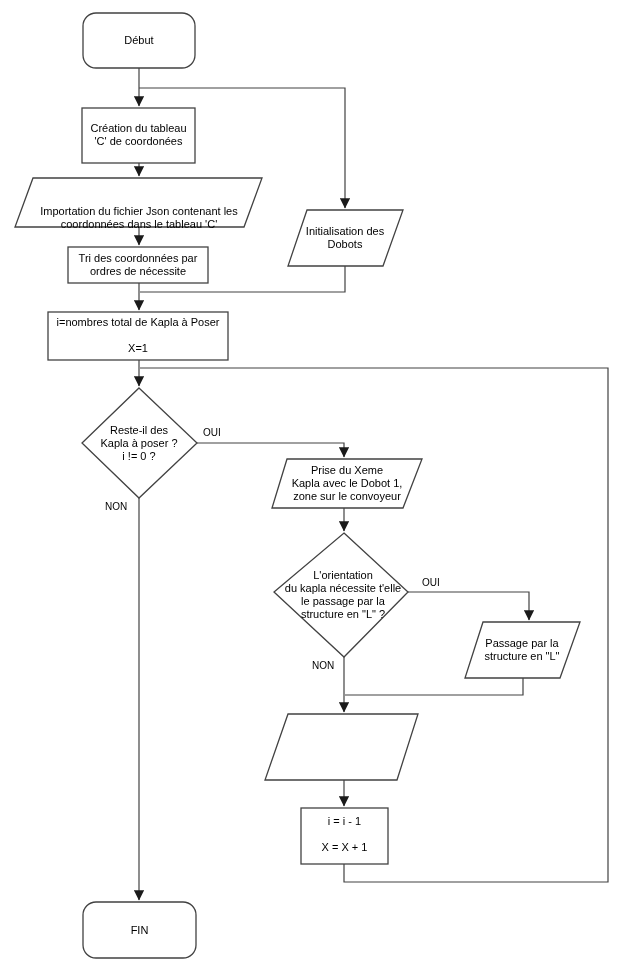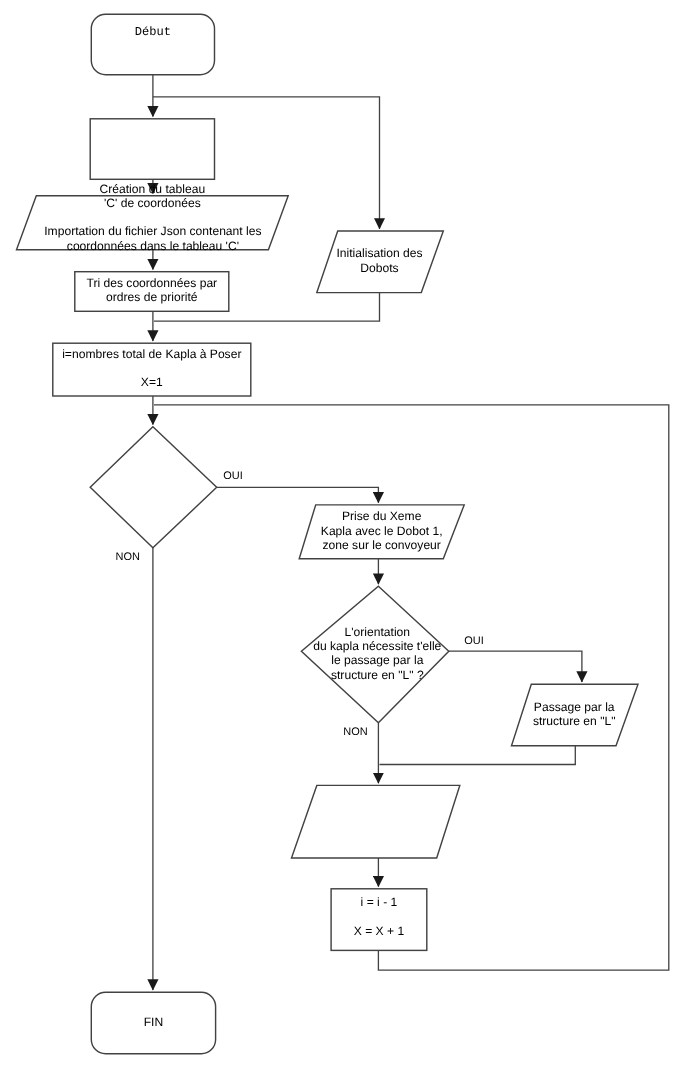--- a/index.html
+++ b/index.html
@@ -93,38 +93,41 @@
       <polygon points="139,388 197,443 139,498 82,443"></polygon>
       <polygon points="287,459 422,459 403,508 272,508"></polygon>
       <polygon points="344,533 408,592 344,657 274,592"></polygon>
       <polygon points="483,622 580,622 560,678 465,678"></polygon>
       <polygon points="288,714 418,714 397,780 265,780"></polygon>
       <rect x="301" y="808" width="87" height="56"></rect>
       <rect x="83" y="902" width="113" height="56" rx="13"></rect>
     </g>
   </svg>
 
-  <div class="label" style="left:83px;  top:24px;  width:112px;font-family:Liberation Mono, monospace;">Début</div>
+  <div class="label" style="left:83px;  top:34px;  width:112px;">Début</div>
 
-  <div class="label" style="left:82px;  top:122px; width:113px;margin-top:44px;">Création du tableau
+  <div class="label" style="left:82px;  top:122px; width:113px;">Création du tableau
 'C' de coordonées</div>
 
   <div class="label" style="left:20px;  top:205px; width:238px;">Importation du fichier Json contenant les
 coordonnées dans le tableau 'C'</div>
 
   <div class="label" style="left:68px;  top:252px; width:140px;">Tri des coordonnées par
-ordres de priorité</div>
+ordres de nécessite</div>
 
   <div class="label" style="left:288px; top:225px; width:114px;">Initialisation des
 Dobots</div>
 
   <div class="label" style="left:48px;  top:316px; width:180px;">i=nombres total de Kapla à Poser
 
 X=1</div>
 
+  <div class="label" style="left:89px;  top:424px; width:100px;">Reste-il des
+Kapla à poser ?
+i != 0 ?</div>
 
   <div class="label" style="left:277px; top:464px; width:140px;">Prise du Xeme
 Kapla avec le Dobot 1,
 zone sur le convoyeur</div>
 
   <div class="label" style="left:272px; top:569px; width:142px;">L'orientation
 du kapla nécessite t'elle
 le passage par la
 structure en "L" ?</div>
 

